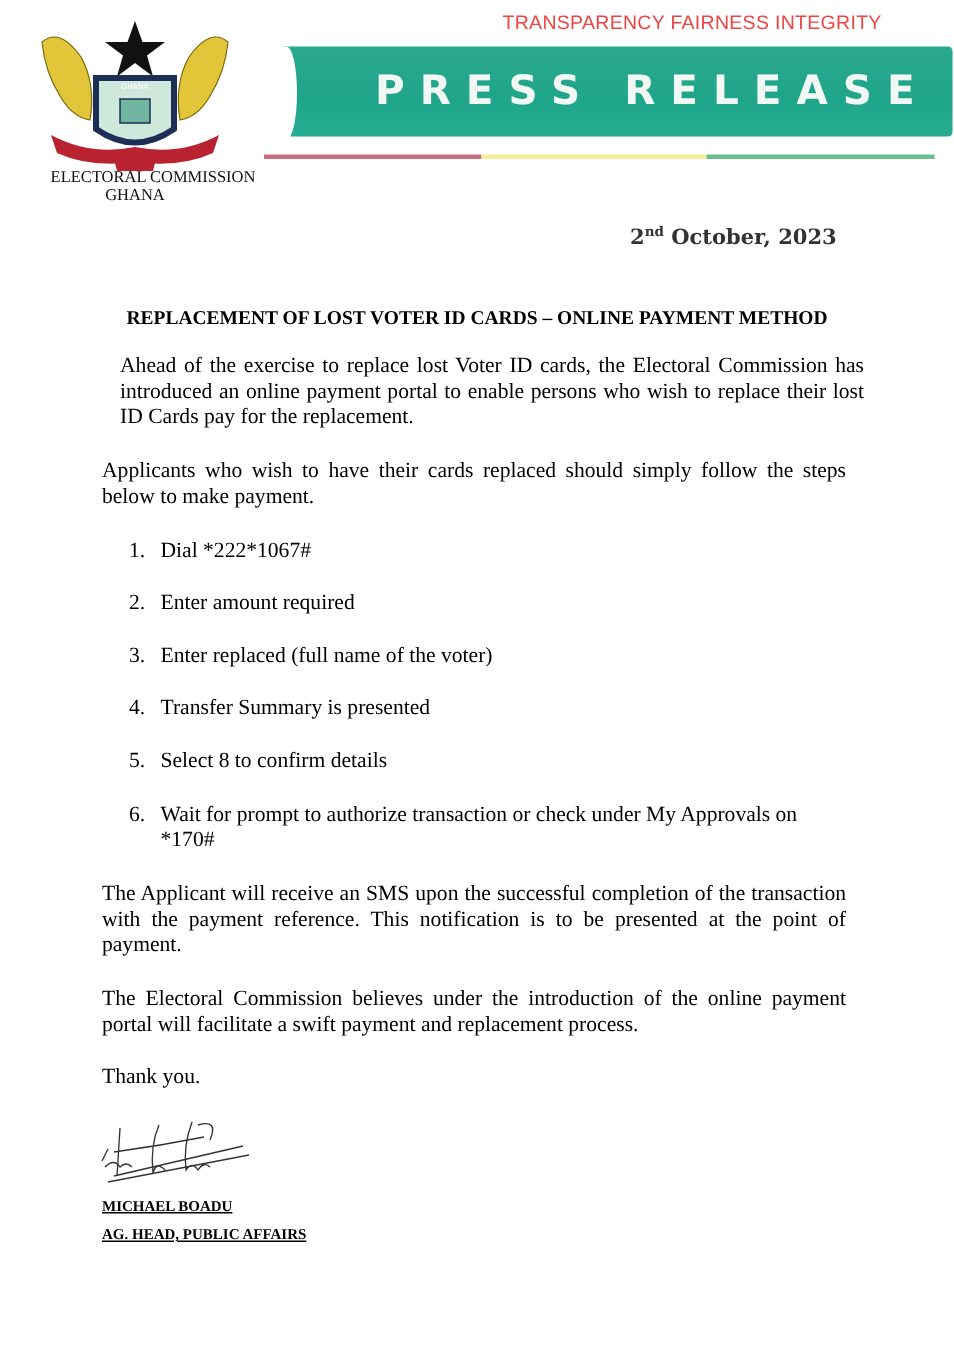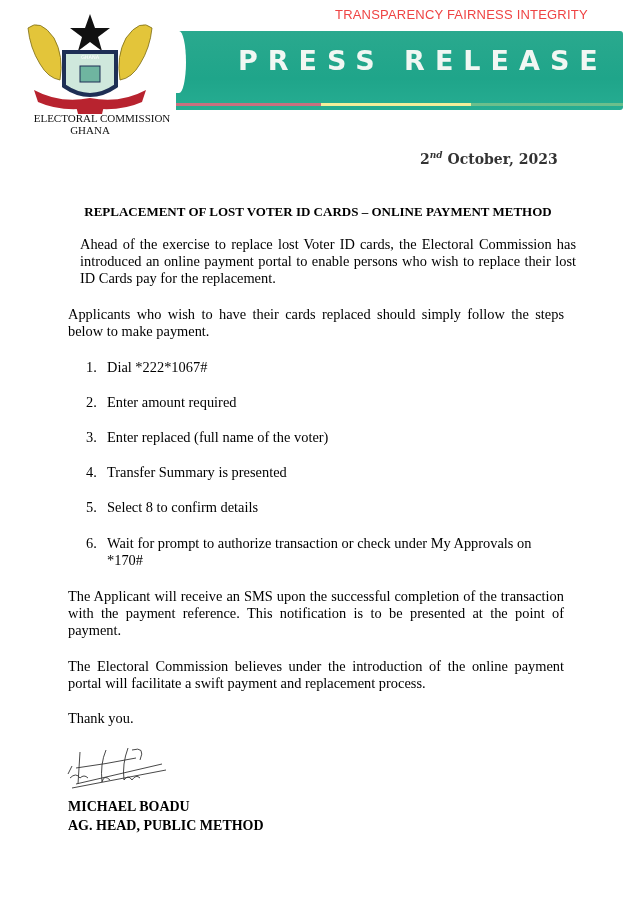--- a/index.html
+++ b/index.html
@@ -1,36 +1,36 @@
 <!DOCTYPE html>
 <html><head>
   <meta charset="utf-8">
   <style>
     html, body { margin:0; padding:0; background:#ffffff; }
     body { width:636px; height:903px; position:relative; overflow:hidden; font-family:"Liberation Serif", serif; color:#000; }
     .logo { position:absolute; left:20px; top:8px; width:140px; height:130px; }
     .logo svg { display:block; margin:0 auto; }
     .logo-text { position:absolute; left:0; width:180px; text-align:center; font-family:"Liberation Serif", serif; font-size:11px; line-height:12px; color:#111; }
     .tagline { position:absolute; left:335px; top:7px; font-family:"Liberation Sans", sans-serif; font-size:13px; letter-spacing:0.2px; color:#ef4444; }
-    .banner { position:absolute; left:176px; top:31px; width:447px; height:79px; background:linear-gradient(180deg,#2aa98e 0%,#1fa58a 60%,#26ad92 100%); border-radius:0 3px 3px 0; }
+    .banner { position:absolute; left:188px; top:31px; width:447px; height:60px; background:linear-gradient(180deg,#2aa98e 0%,#1fa58a 60%,#26ad92 100%); border-radius:0 3px 3px 0; }
     .banner::before { content:""; position:absolute; left:-4px; top:0; width:14px; height:62px; background:#fff; border-radius:0 50% 50% 0 / 0 50% 50% 0; }
     .banner-text { position:absolute; left:62px; top:14px; font-family:"DejaVu Sans", sans-serif; font-weight:bold; font-size:27px; letter-spacing:10px; color:#f1f7f3; }
     .stripe { position:absolute; top:103px; height:3px; }
     .stripe.red { left:176px; width:145px; background:#c7707f; }
     .stripe.yellow { left:321px; width:150px; background:#f4ee9a; }
     .stripe.green { left:471px; width:152px; background:#6bbf8c; }
     .date { position:absolute; left:420px; top:150px; font-family:"DejaVu Serif", serif; font-weight:bold; font-size:14px; color:#333; }
-    .date sup { font-size:9px;font-style:italic; }
+    .date sup { font-size:9px; }
     .title { position:absolute; left:0; width:636px; top:204px; text-align:center; font-weight:bold; font-size:13px; font-family:"Liberation Serif", serif; }
     .para { position:absolute; left:68px; width:496px; font-size:14.4px; line-height:17px; text-align:justify; }
     .step { position:absolute; left:86px; width:478px; font-size:14.4px; line-height:17px; }
     .step .num { display:inline-block; width:21px; }
     .step .txt { position:absolute; left:21px; width:457px; }
     .sig { position:absolute; left:66px; top:744px; width:110px; height:45px; }
-    .name { position:absolute; left:68px; font-weight:bold; font-size:14px; font-family:"Liberation Serif", serif; }
+    .name { position:absolute; left:68px; font-weight:bold; font-size:10px; font-family:"Liberation Serif", serif;text-decoration:underline; }
   </style>
 </head>
 <body>
 
 <div class="logo">
   <svg width="140" height="108" viewBox="0 0 140 108">
 
     <path d="M8 20 Q20 10 34 30 Q44 48 40 72 Q28 70 20 56 Q10 40 8 20 Z" fill="#e3c53a" stroke="#7a6a10" stroke-width="0.8"></path>
     <path d="M132 20 Q120 10 106 30 Q96 48 100 72 Q112 70 120 56 Q130 40 132 20 Z" fill="#e3c53a" stroke="#7a6a10" stroke-width="0.8"></path>
 
@@ -71,13 +71,13 @@
 
 <div class="para" style="top:588px;">The Applicant will receive an SMS upon the successful completion of the transaction with the payment reference. This notification is to be presented at the point of payment.</div>
 <div class="para" style="top:658px;">The Electoral Commission believes under the introduction of the online payment portal will facilitate a swift payment and replacement process.</div>
 <div class="para" style="top:710px;">Thank you.</div>
 
 <svg class="sig" viewBox="0 0 110 45">
   <path d="M4 34 Q10 28 14 34 Q18 30 22 34 M14 8 L12 40 M10 24 Q40 20 70 14 M40 6 Q34 20 36 38 Q38 30 44 36 M62 4 Q56 20 58 36 Q62 30 66 36 Q70 30 74 34 M66 6 Q80 2 74 16 M2 30 L6 22 M6 44 L100 26 M10 40 L96 20" fill="none" stroke="#333" stroke-width="0.9"></path>
 </svg>
 
 <div class="name" style="top:799px;">MICHAEL BOADU</div>
-<div class="name" style="top:818px;">AG. HEAD, PUBLIC METHOD</div>
+<div class="name" style="top:818px;">AG. HEAD, PUBLIC AFFAIRS</div>
 
 </body></html>

